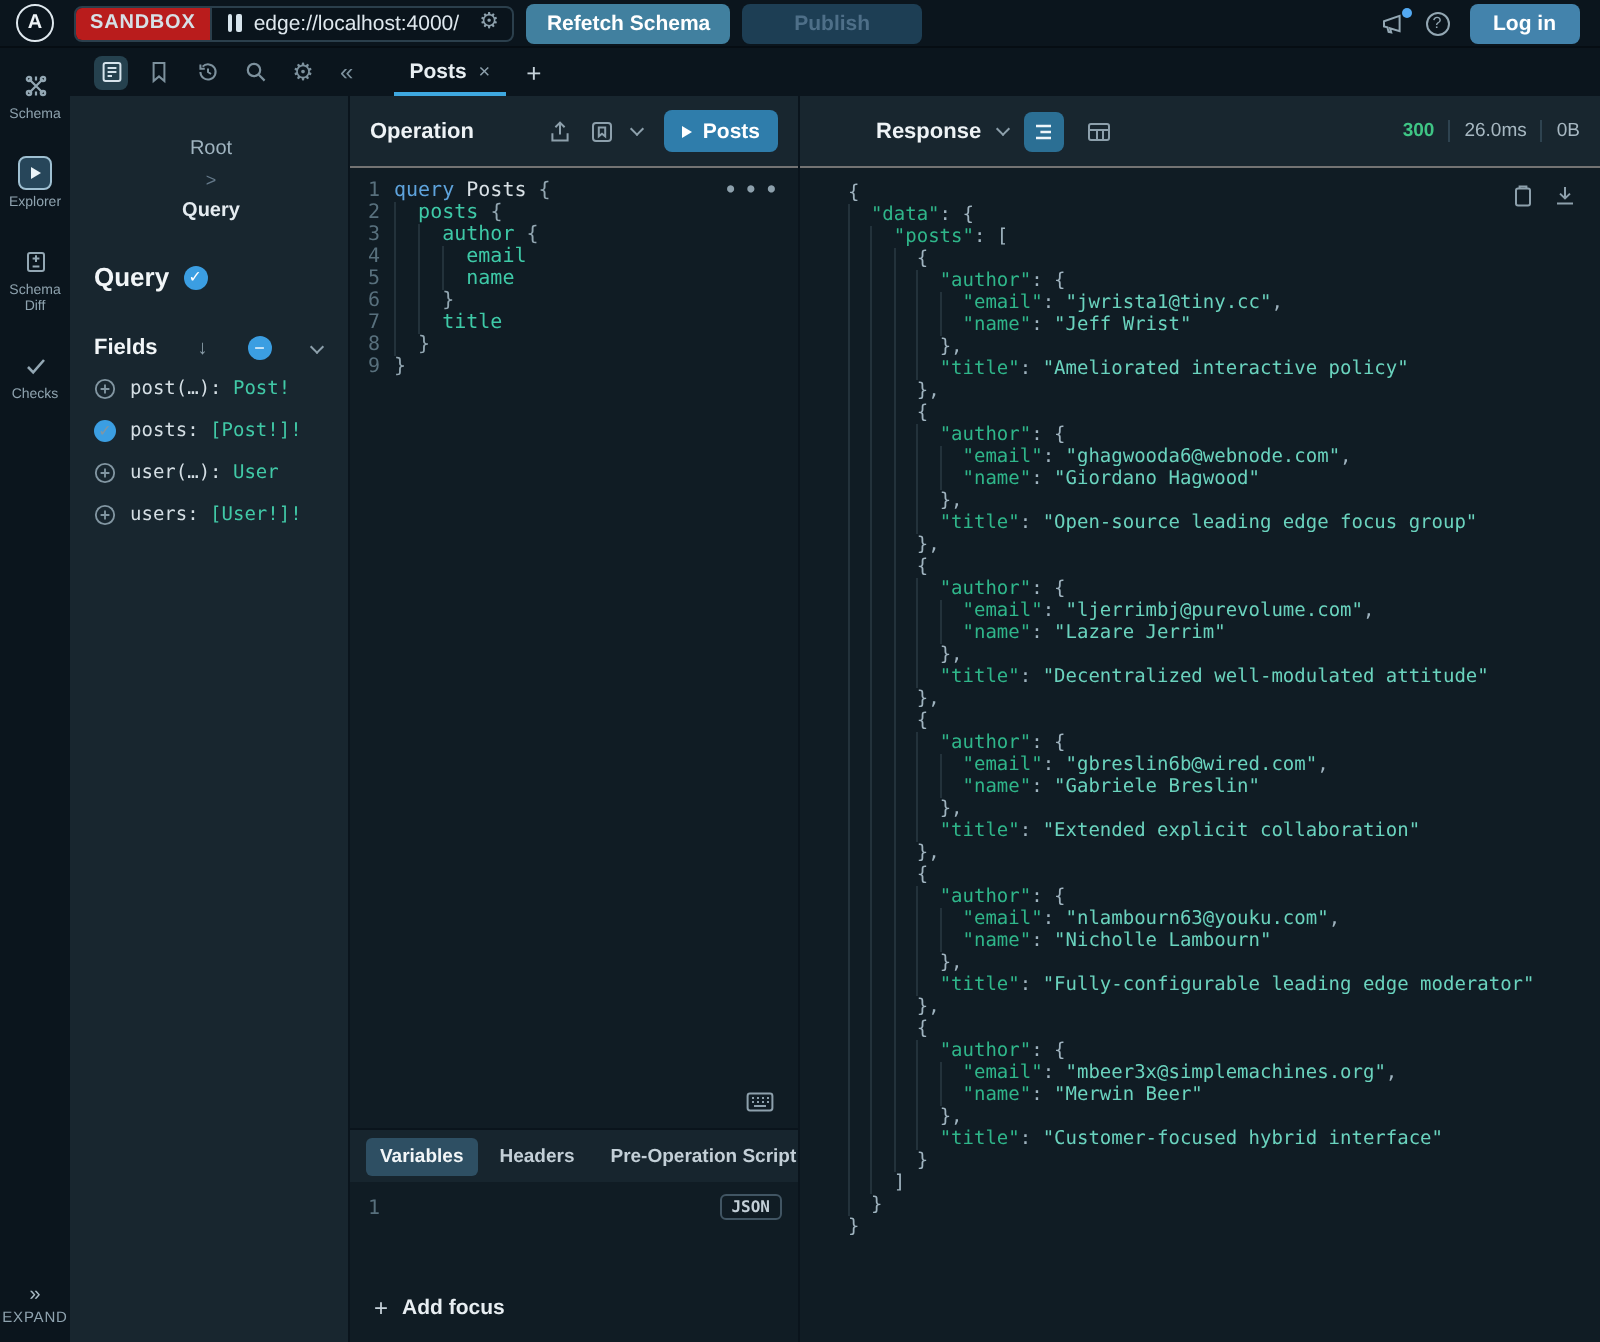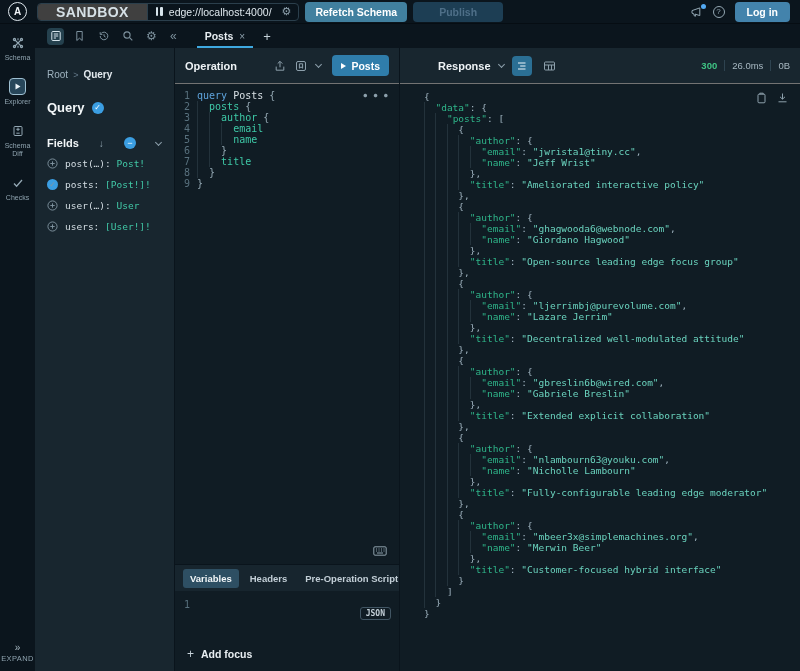--- a/index.html
+++ b/index.html
@@ -7,22 +7,22 @@
     font-family:"Liberation Sans", sans-serif; color:#c6d2da; }
   svg { display:block; }
 
   
   .topbar { height:24px; display:flex; align-items:center; background:#0b151d; border-bottom:1px solid #060d13; }
   .logo-wrap { width:35px; display:flex; justify-content:center; }
   .logo { width:19px; height:19px; border:1.6px solid #dfe8ee; border-radius:50%;
     display:flex; align-items:center; justify-content:center; font-size:10px; font-weight:700; color:#eef3f6; }
   .url-pill { display:flex; align-items:center; height:18px; background:#0a141c; border:1px solid #2b3f4c;
     border-radius:4px; overflow:hidden; margin-left:2px; }
-  .sandbox-badge { background:#404040; color:#d6e0e6; font-size:14px; font-weight:700; letter-spacing:.4px;
-    padding:0 18px; height:100%; display:flex; align-items:center; border-right:1px solid #2b3f4c; }
+  .sandbox-badge { background:#b91c1c; color:#d6e0e6; font-size:10px; font-weight:700; letter-spacing:.4px;
+    padding:0 7px; height:100%; display:flex; align-items:center; border-right:1px solid #2b3f4c; }
   .conn-bars { display:flex; gap:2px; margin:0 6px 0 8px; }
   .conn-bars i { width:2.5px; height:9px; background:#d7e4ec; border-radius:1px; }
   .url-text { font-size:10.5px; color:#dfe8ee; padding-right:8px; }
   .url-gear { color:#8da0ac; font-size:11px; padding:0 7px 0 2px; line-height:1; }
   .btn { border:none; border-radius:4px; font-family:inherit; font-size:10.5px; font-weight:700; cursor:pointer; }
   .btn-refetch { background:#41809f; color:#fff; padding:4px 10px; margin-left:6px; }
   .btn-publish { background:#1d3e54; color:#4e6f88; padding:4px 26px; margin-left:6px; }
   .topbar-right { margin-left:auto; display:flex; align-items:center; gap:10px; padding-right:10px; }
   .icon-btn { color:#93a7b3; position:relative; background:none; border:none; cursor:pointer; }
   .notif-dot { position:absolute; top:-2px; right:-3px; width:5px; height:5px; border-radius:50%; background:#53a9f2; }
@@ -52,21 +52,21 @@
   .op-tab { margin-left:20px; height:100%; display:flex; align-items:center; gap:6px; padding:0 8px; position:relative; cursor:pointer; }
   .op-tab-label { font-size:10.5px; font-weight:700; color:#e8eef2; }
   .op-tab-close { font-size:10px; color:#8da0ac; }
   .op-tab::after { content:""; position:absolute; left:0; right:0; bottom:0; height:2px; background:#3ea8e0; }
   .new-tab { font-size:13px; color:#c6d2da; margin-left:10px; cursor:pointer; }
 
   
   .panels { flex:1; display:flex; min-height:0; }
   .panel-doc { width:140px; background:#18262f; padding:12px 10px 0 12px; border-right:1px solid #0a141c; }
   .doc-title { font-size:11.5px; font-weight:700; color:#f2f6f8; padding-bottom:9px; border-bottom:1px solid #2b3d49; }
-  .breadcrumb { margin-top:9px; font-size:10px; display:flex; gap:5px; align-items:center; }
+  .breadcrumb { margin-top:9px; font-size:10px; display:flex; gap:5px; align-items:center;flex-direction:column; }
   .bc-root { color:#9fb3bf; cursor:pointer; }
   .bc-sep { color:#64798a; font-size:9px; }
   .bc-cur { color:#e4ebf0; font-weight:700; }
   .doc-type-row { margin-top:20px; display:flex; align-items:center; gap:7px; }
   .doc-type-title { font-size:13px; font-weight:700; color:#f2f6f8; }
   .badge-check { width:12px; height:12px; border-radius:50%; background:#3b9ee2; color:#fff; font-size:8px;
     display:flex; align-items:center; justify-content:center; }
   .fields-hdr { margin-top:22px; display:flex; align-items:center; gap:20px; }
   .fields-label { font-size:11px; font-weight:700; color:#f2f6f8; }
   .fields-sort { color:#8da0ac; font-size:10px; cursor:pointer; }
@@ -96,21 +96,21 @@
   .ind { box-shadow: inset 1px 0 0 rgba(157,186,205,0.14); white-space:pre; }
   .editor-menu { position:absolute; top:5px; right:10px; color:#8da0ac; font-size:6px; letter-spacing:1.5px; cursor:pointer; }
   .kbd-ico { position:absolute; bottom:8px; right:12px; color:#8da0ac; cursor:pointer; }
 
   .op-tabs { flex:none; height:27px; background:#17252e; border-top:1px solid #0a141c;
     display:flex; align-items:center; gap:4px; padding-left:8px; overflow:hidden; white-space:nowrap; }
   .tab-pill { font-size:9.5px; font-weight:700; color:#c3cfd7; padding:4px 7px; border-radius:3px; cursor:pointer; flex:none; }
   .tab-pill.active { background:#2e4f63; color:#f2f6f8; }
   .vars-editor { flex:none; height:46px; position:relative; display:flex; padding-top:8px;
     font-family:"DejaVu Sans Mono", monospace; font-size:10px; color:#58707d; }
-  .json-badge { position:absolute; top:16px; right:8px; border:1px solid #415563; border-radius:3px;
+  .json-badge { position:absolute; top:6px; right:8px; border:1px solid #415563; border-radius:3px;
     padding:1px 5px; font-size:8px; font-weight:700; color:#c3cfd7; }
   .add-files { flex:none; height:34px; display:flex; align-items:center; gap:7px; padding-left:12px;
     font-size:10.5px; font-weight:700; color:#e8eef2; cursor:pointer; }
   .add-files .plus { font-size:12px; font-weight:400; color:#c6d2da; }
 
   .panel-resp { flex:1; display:flex; flex-direction:column; background:#101c24; min-width:0; }
   .resp-hdr-left { display:flex; align-items:center; gap:8px;padding-left:28px; }
   .resp-view-btn { width:20px; height:20px; border-radius:4px; display:flex; align-items:center; justify-content:center;
     color:#8da0ac; cursor:pointer; }
   .resp-view-btn.active { background:#2b6f94; color:#eef6fa; }

